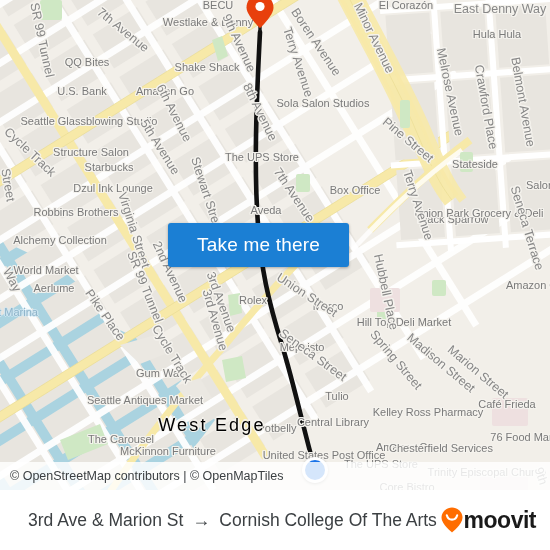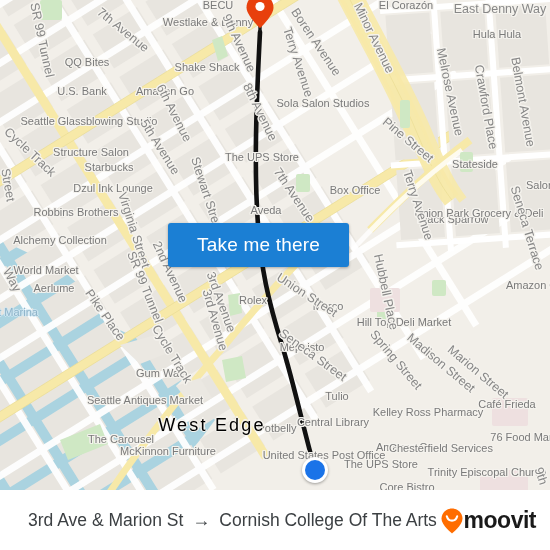--- a/index.html
+++ b/index.html
@@ -161,21 +161,21 @@
     white-space: nowrap;
     overflow: hidden;
   }
   #route-summary .arrow {
     margin: 0 9px;
     font-size: 18px;
     color: #3c4043;
   }
   #moovit-logo {
     display: flex;
-    align-items: flex-end;
+    align-items: flex-start;
     flex: 0 0 auto;
   }
   #moovit-logo .wordmark {
     font-size: 23px;
     font-weight: bold;
     color: #1a1a1a;
     letter-spacing: -0.5px;
     margin-left: 1px;
   }
 </style>
@@ -511,20 +511,21 @@
         <circle cx="14" cy="12.5" r="4.6" fill="#ffffff"></circle>
       </svg>
     </div>
 
     <div id="destination-dot">
       <div class="inner"></div>
     </div>
 
     <button id="take-me-there">Take me there</button>
 
+    <div id="attribution">© OpenStreetMap contributors | © OpenMapTiles</div>
   </div>
 
   <div id="footer">
     <div id="route-summary">
       <span>3rd Ave &amp; Marion St</span>
       <span class="arrow">→</span>
       <span>Cornish College Of The Arts</span>
     </div>
     <div id="moovit-logo">
       <svg width="22" height="26" viewBox="0 0 22 26">

